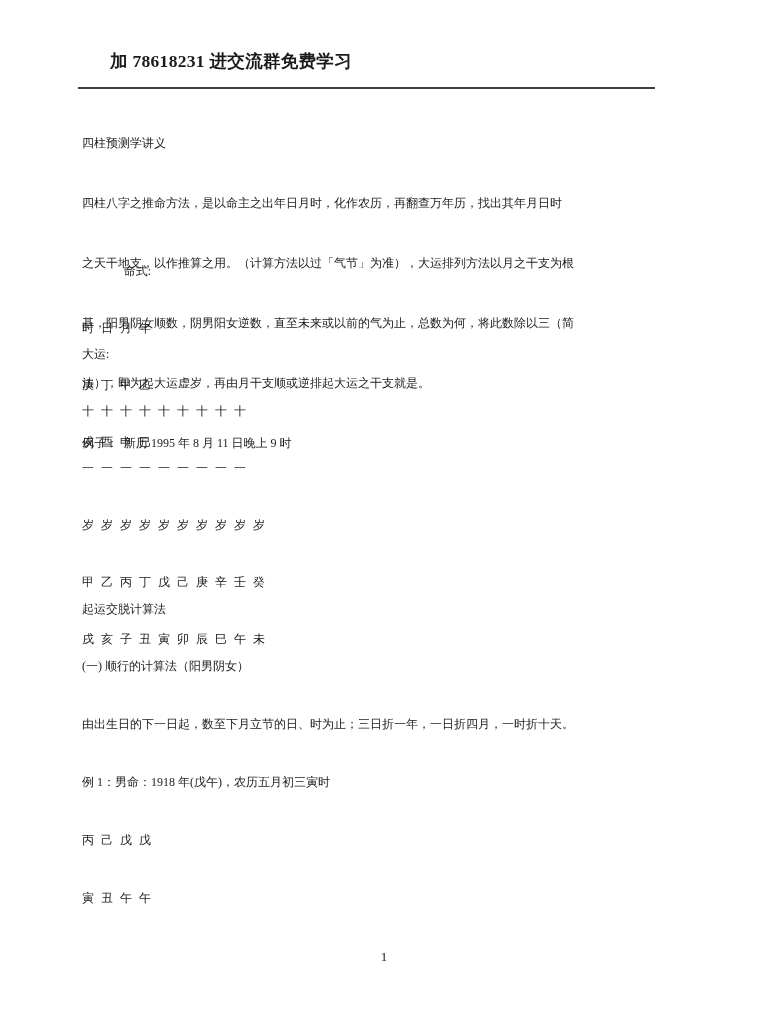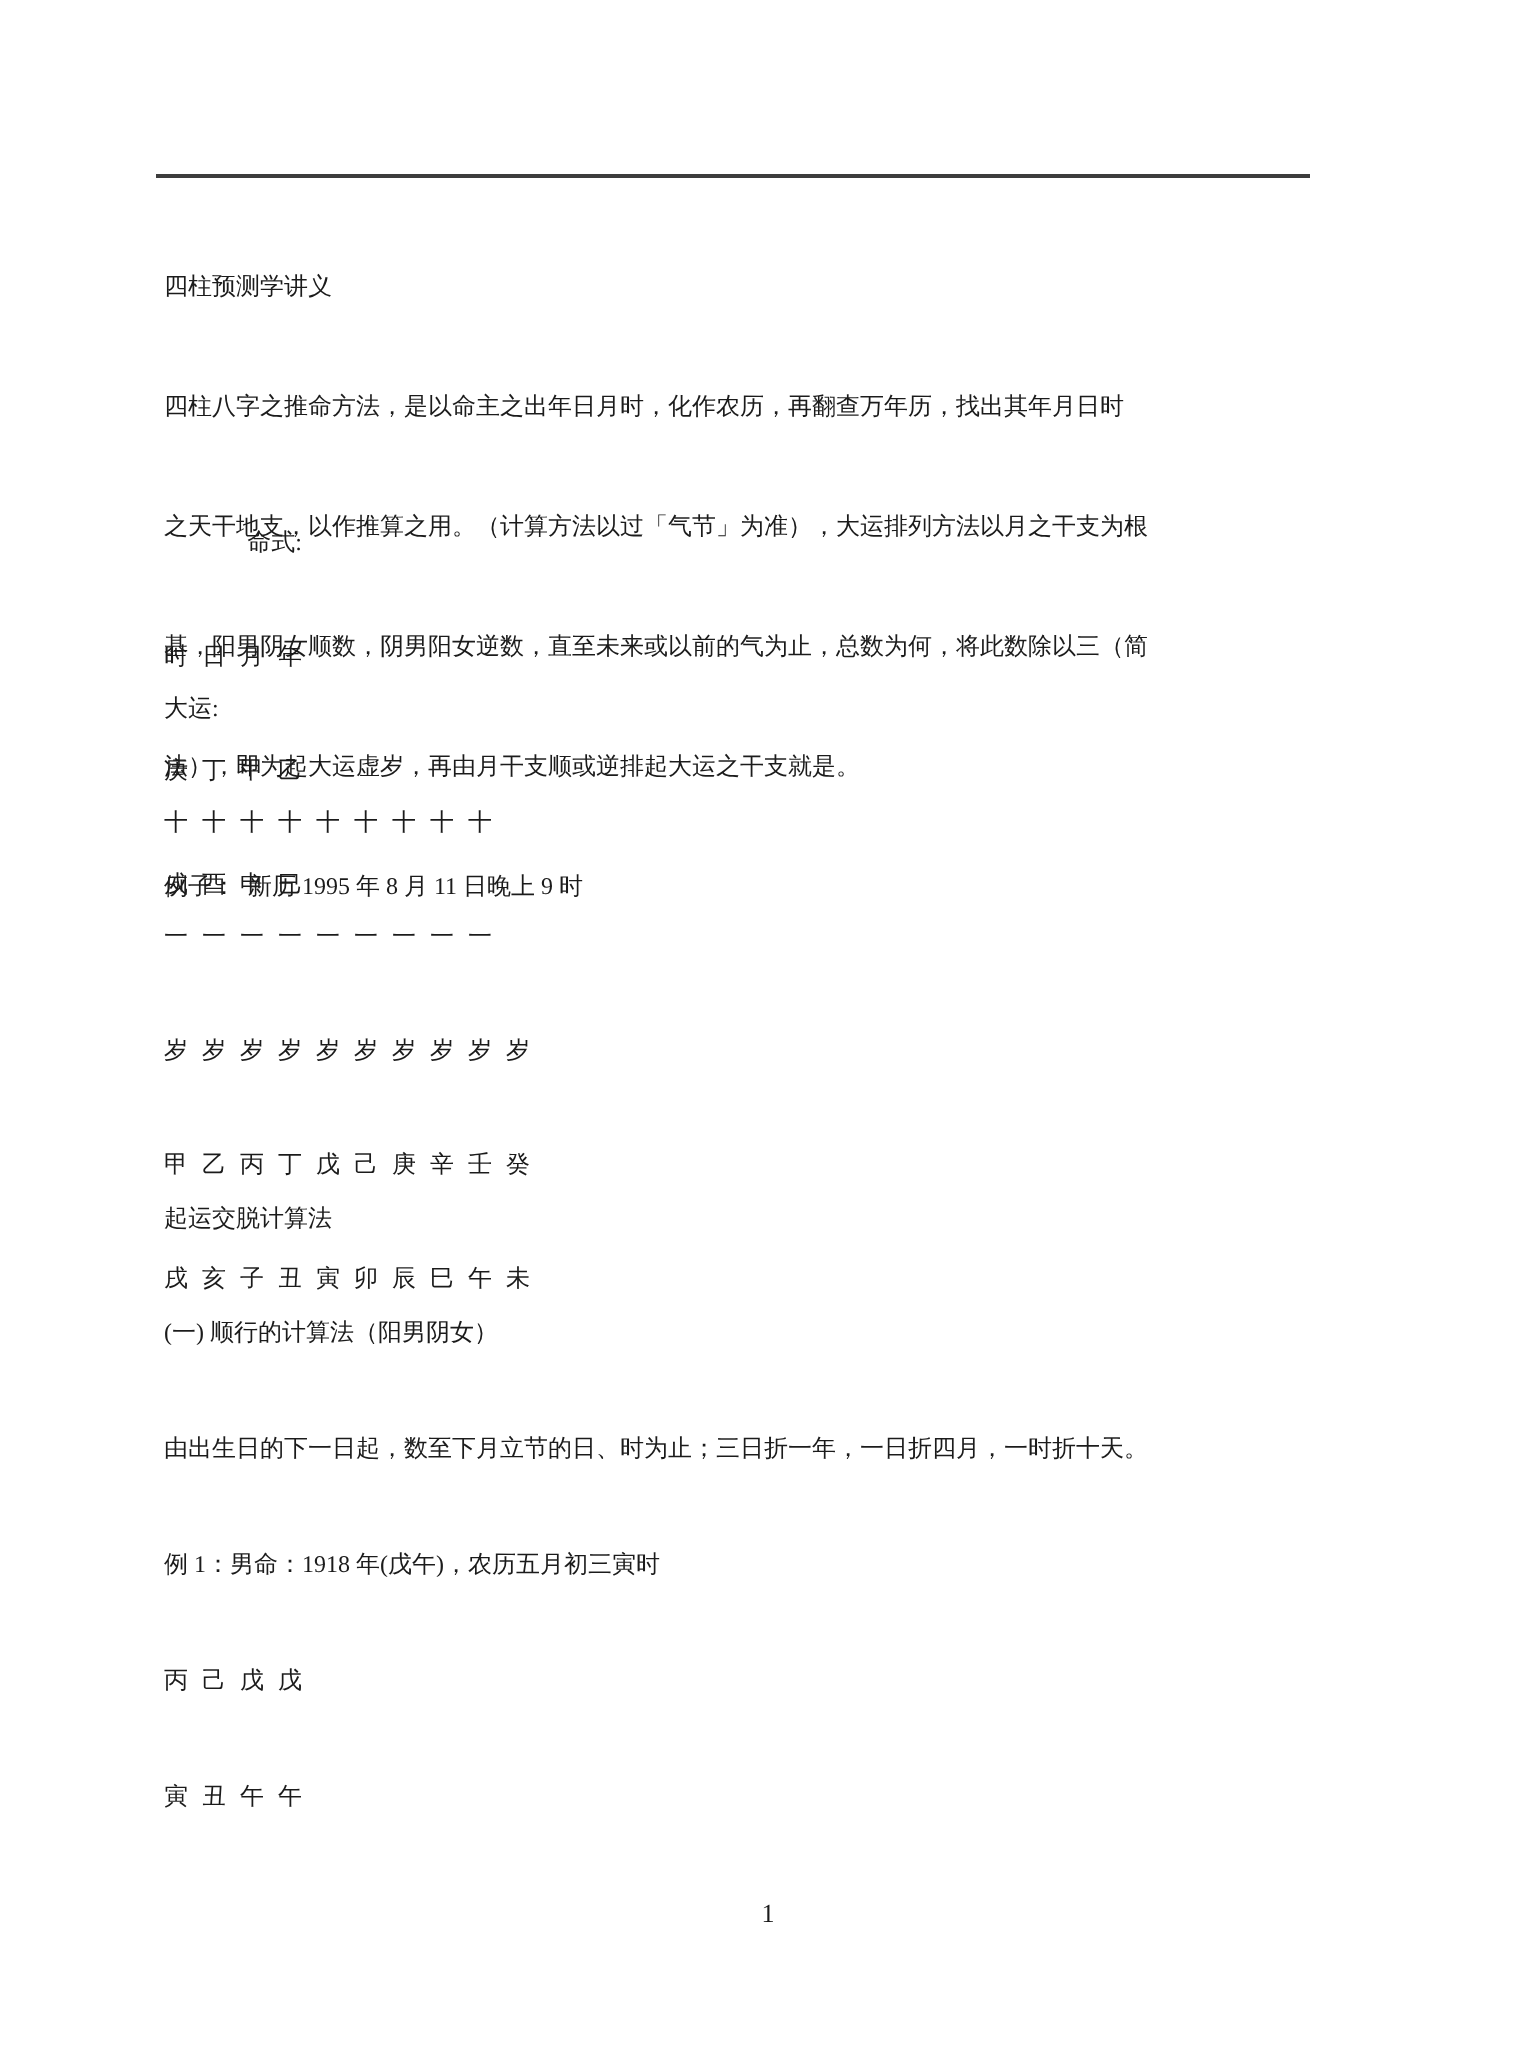--- a/index.html
+++ b/index.html
@@ -56,20 +56,21 @@
     text-align: center;
     font-size: 13px;
     color: #1b1b1b;
   }
 </style>
 </head>
 <body>
 
 <div class="doc-page">
 
+  <div class="header-title">加 78618231 进交流群免费学习</div>
   <div class="header-rule"></div>
 
   <div class="textblock" id="intro-block">
     <div>四柱预测学讲义</div>
     <div>四柱八字之推命方法，是以命主之出年日月时，化作农历，再翻查万年历，找出其年月日时</div>
     <div>之天干地支，以作推算之用。（计算方法以过「气节」为准），大运排列方法以月之干支为根</div>
     <div>基，阳男阴女顺数，阴男阳女逆数，直至未来或以前的气为止，总数为何，将此数除以三（简</div>
     <div>法），即为起大运虚岁，再由月干支顺或逆排起大运之干支就是。</div>
     <div>例子：  新历 1995 年 8 月 11 日晚上 9 时</div>
   </div>

